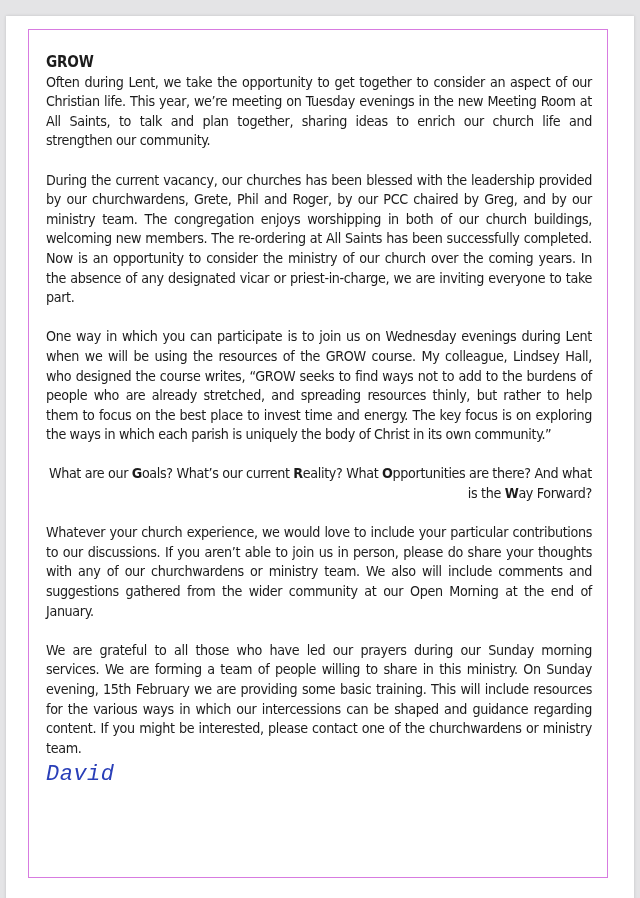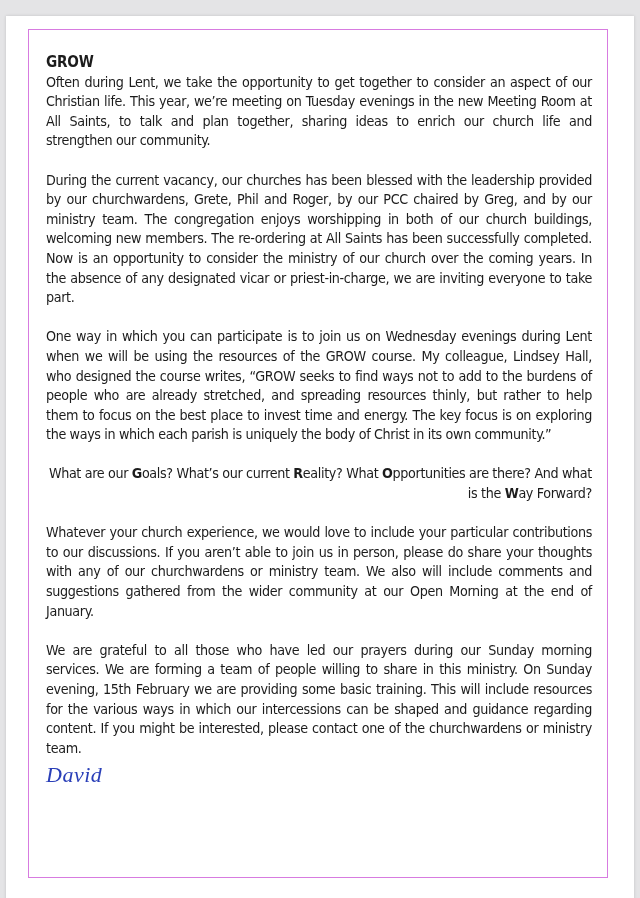--- a/index.html
+++ b/index.html
@@ -28,21 +28,21 @@
       line-height: 19.6px;
       letter-spacing: -0.35px;
       text-align: justify;
       font-stretch: condensed;
     }
     .content p { margin: 0; }
     .gap { height: 19.6px; }
     .heading { font-weight: bold; font-size: 14.6px; letter-spacing: -0.2px; }
     .heading.first { font-size: 15.2px; }
     .signature {
-      font-family: Liberation Serif, serif;
+      font-family: Liberation Mono, monospace;
       font-style: italic;
       color: #2a3fb8;
       font-size: 22px;
       letter-spacing: 0.5px;
       margin-top: 4px;
       line-height: 26px;
     }
     b { font-weight: bold; }
   </style>
 </head>

